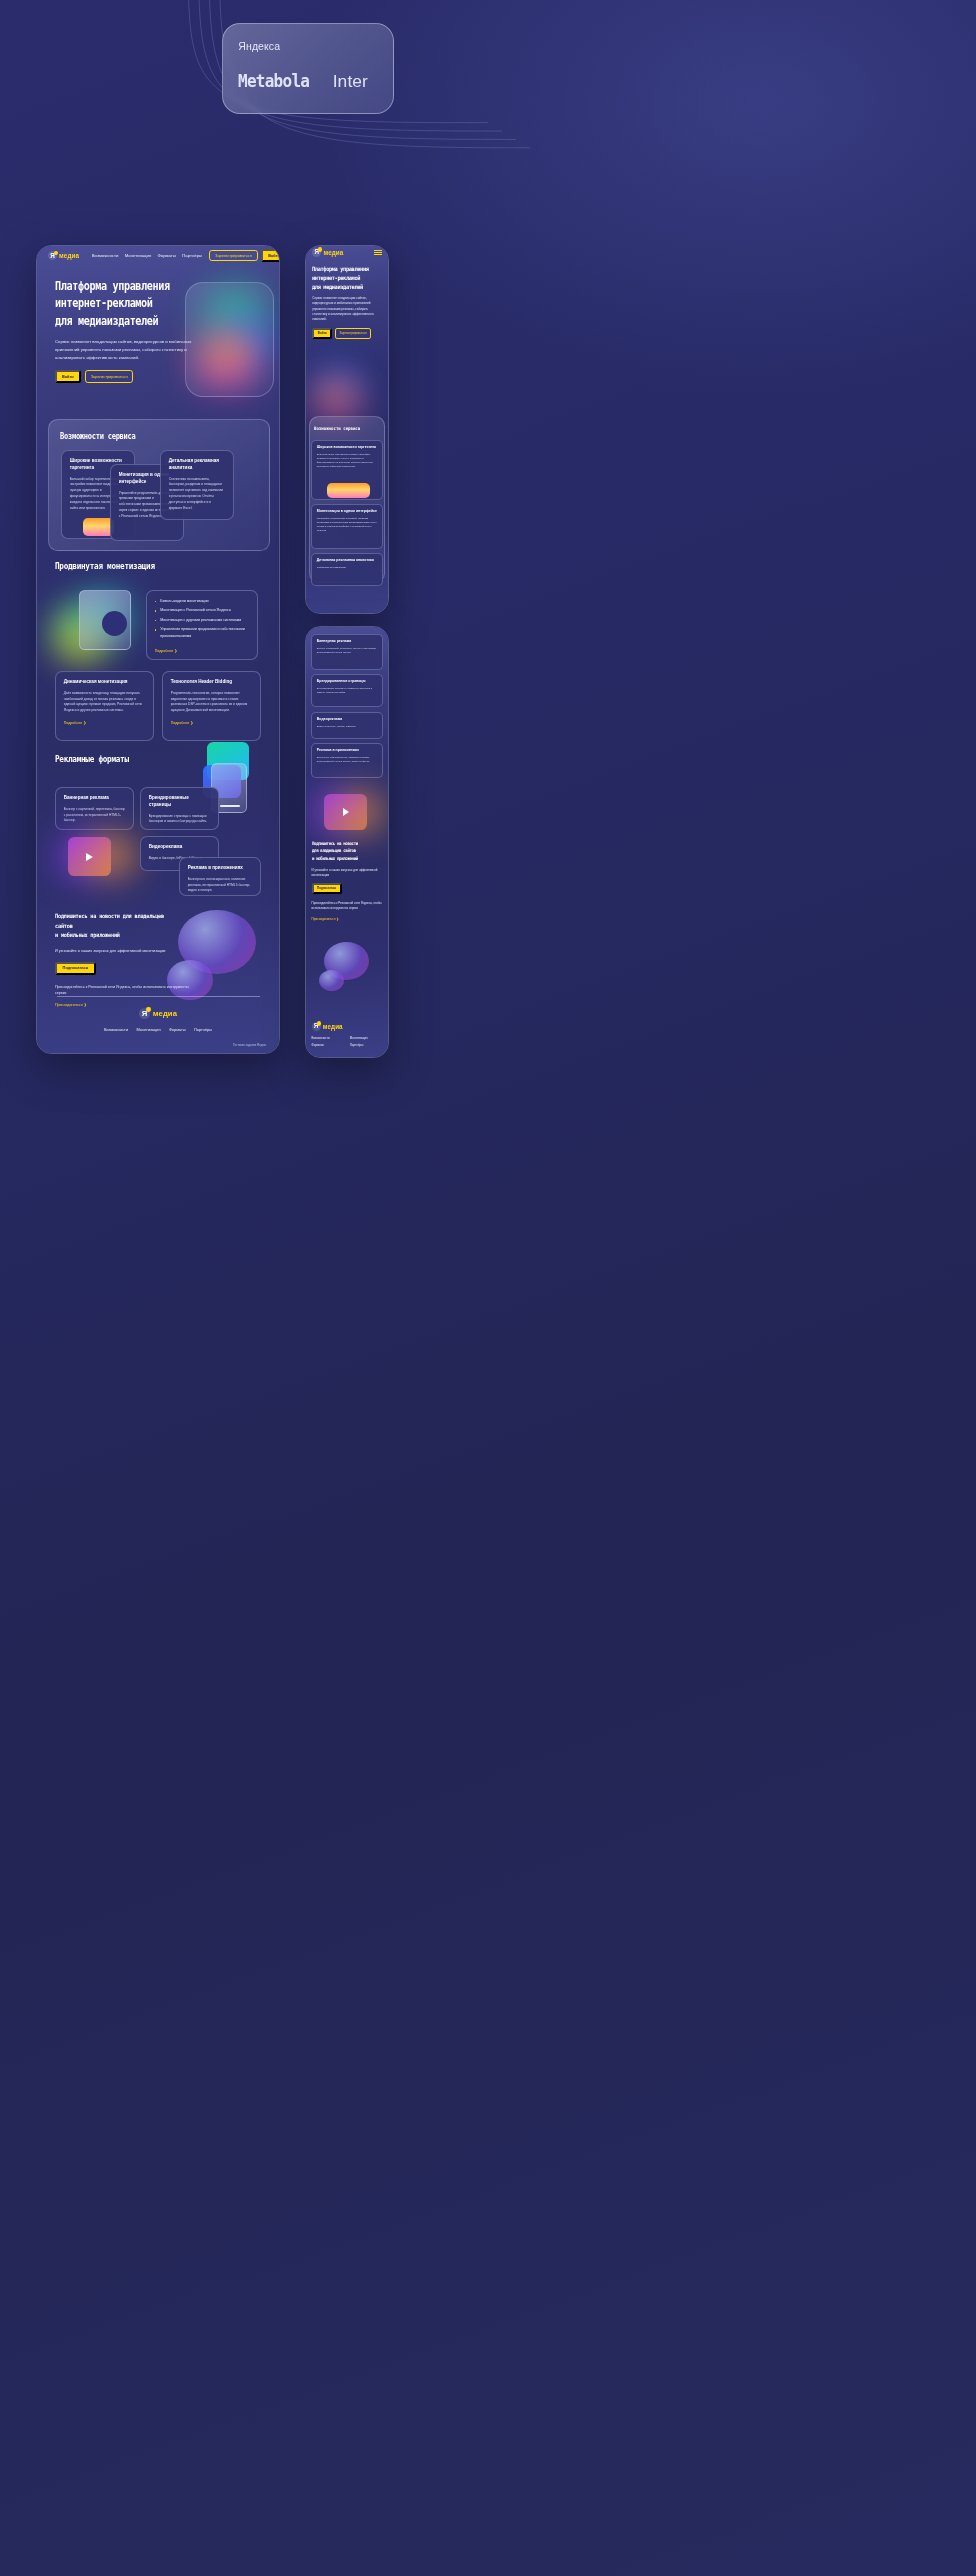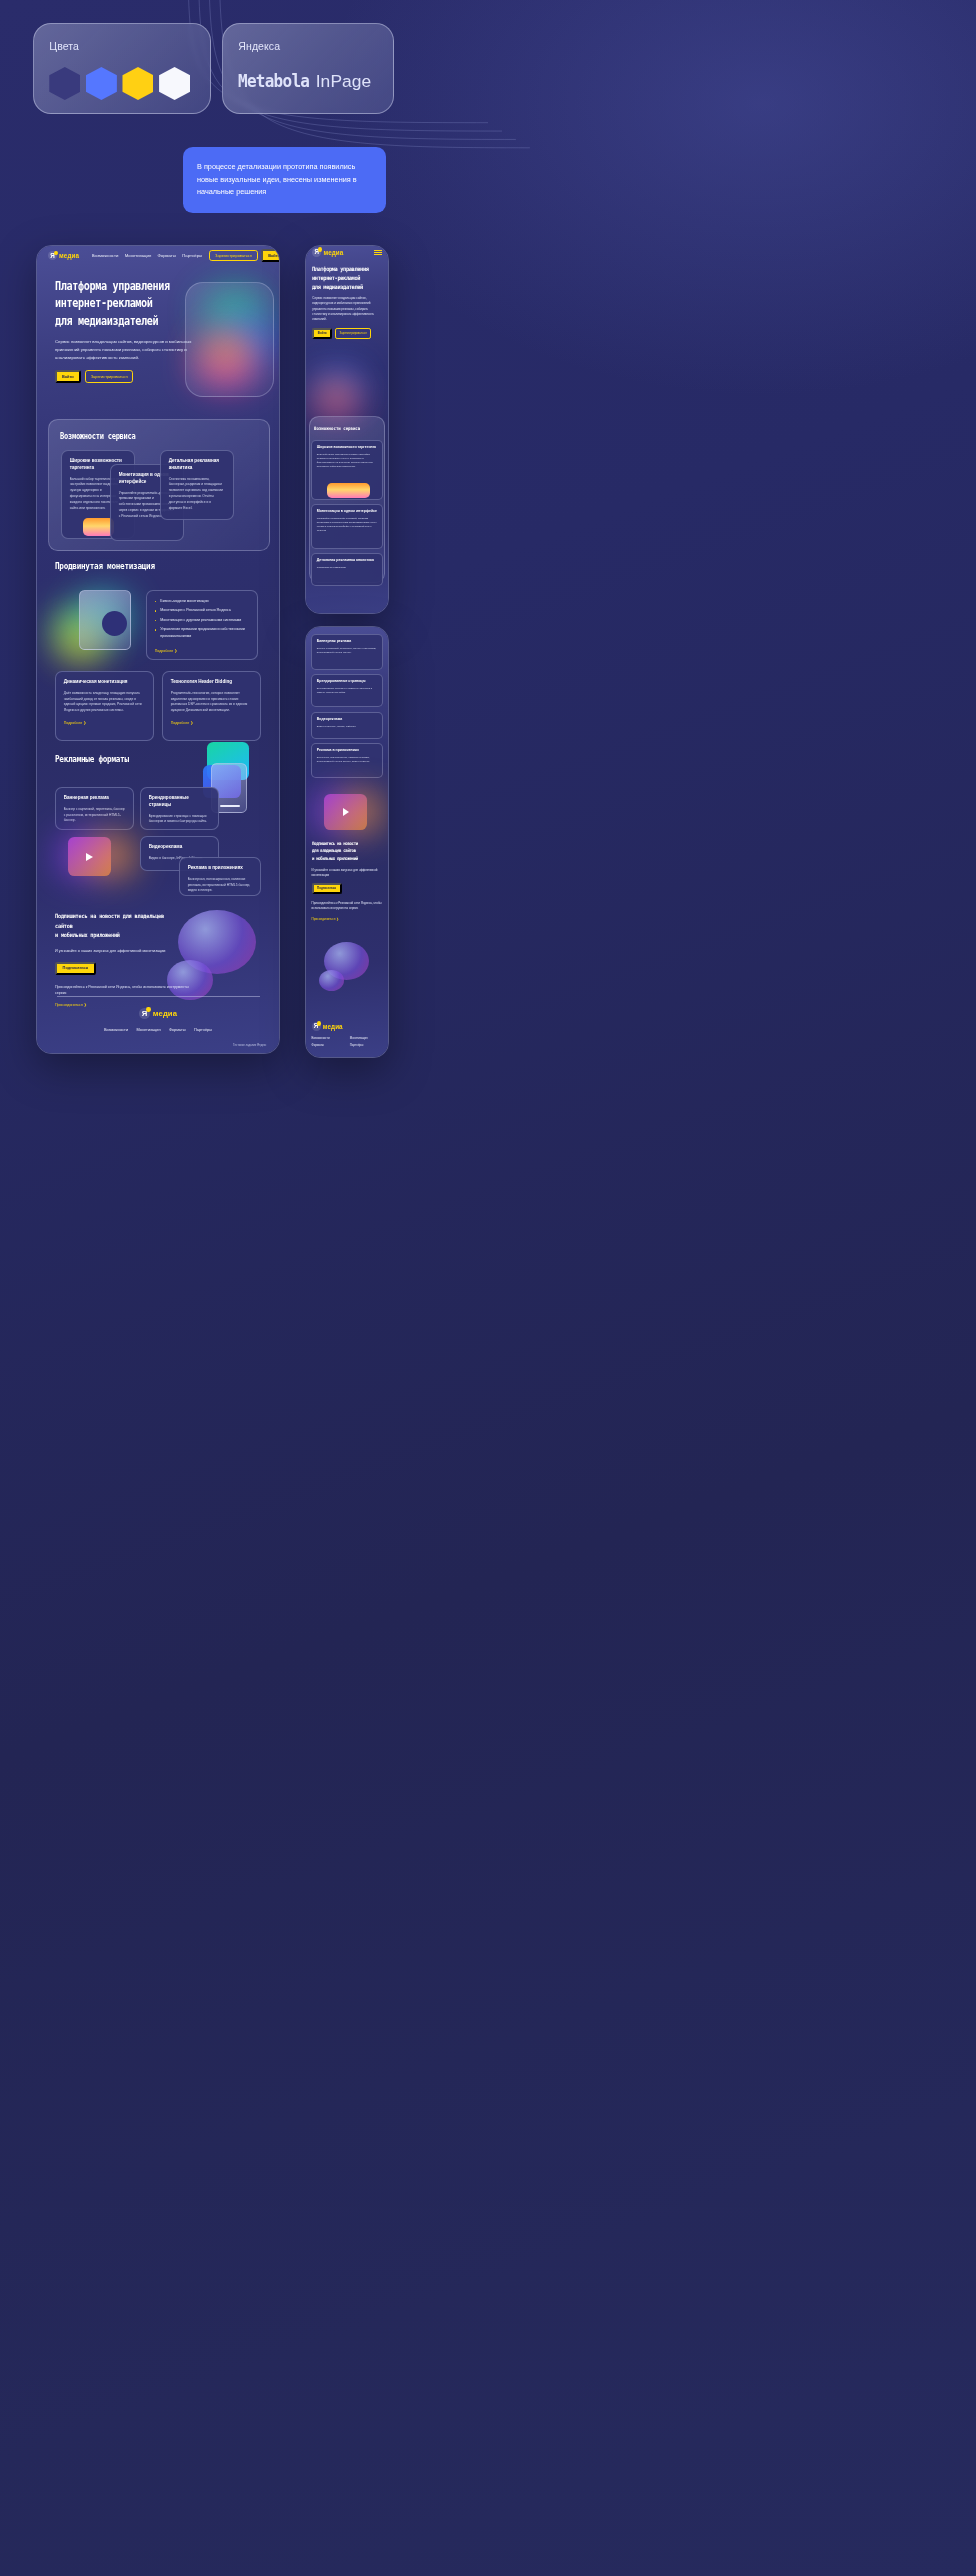--- a/index.html
+++ b/index.html
@@ -215,41 +215,29 @@
 
   <svg class="bg-lines" width="976" height="2576" viewBox="0 0 1400 3695" preserveAspectRatio="none">
     <g fill="none" stroke="rgba(160,168,225,.35)" stroke-width="1">
       <path d="M270,-20 C272,60 276,108 330,140 C390,175 520,176 700,176"></path>
       <path d="M285,-20 C287,62 292,116 348,150 C410,186 540,188 720,188"></path>
       <path d="M300,-20 C302,64 308,124 366,160 C430,198 560,200 740,200"></path>
       <path d="M315,-20 C317,66 324,132 384,170 C450,210 580,212 760,212"></path>
     </g>
   </svg>
 
-  <div class="spec-card" id="colors-card">
-    <div class="spec-title">Цвета</div>
-    <div class="swatches">
-      <div class="hex" style="background:#393a7d"></div>
-      <div class="hex" style="background:#5577ff"></div>
-      <div class="hex" style="background:#ffd013"></div>
-      <div class="hex" style="background:#f7f8fd"></div>
-    </div>
-  </div>
 
   <div class="spec-card" id="fonts-card">
     <div class="spec-title">Яндекса</div>
     <div class="font-samples">
       <div class="font-metabola">Metabola</div>
-      <div class="font-inter">InPage</div>
+      <div class="font-inter">Inter</div>
     </div>
   </div>
 
-  <div id="note-box">
-    <p>В процессе детализации прототипа появились новые визуальные идеи, внесены изменения в начальные решения</p>
-  </div>
 
   <div class="device" id="desktop">
     <div class="screen">
       <div class="screen-inner">
 
         <div class="blob" style="left:166px;top:42px;width:63px;height:49px;background:#19c58c;"></div>
         <div class="blob" style="left:176px;top:73px;width:60px;height:43px;background:#2a66ff;"></div>
         <div class="blob" style="left:159px;top:98px;width:60px;height:42px;background:#ff3fa4;"></div>
         <div class="blob" style="left:165px;top:88px;width:49px;height:33px;background:#ff9b2e;"></div>
         <div class="glass" style="left:148px;top:36px;width:89px;height:115px;border-radius:18px;"></div>

